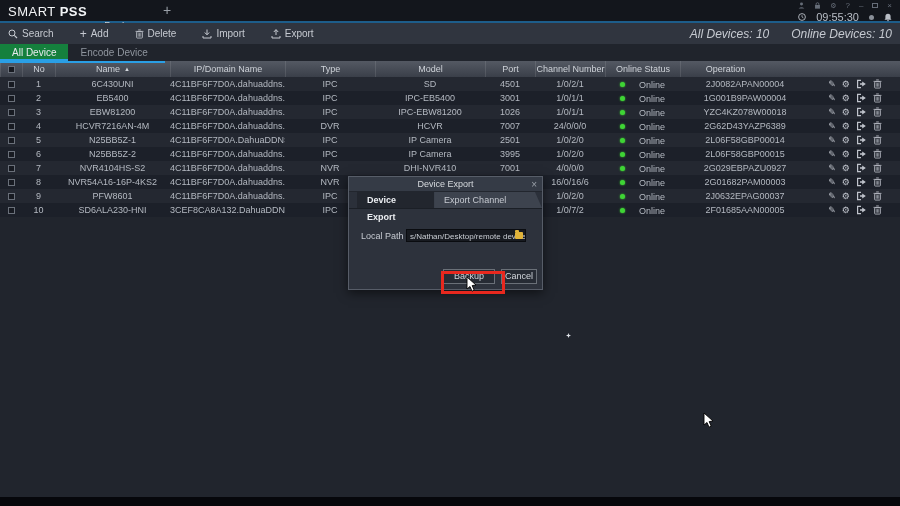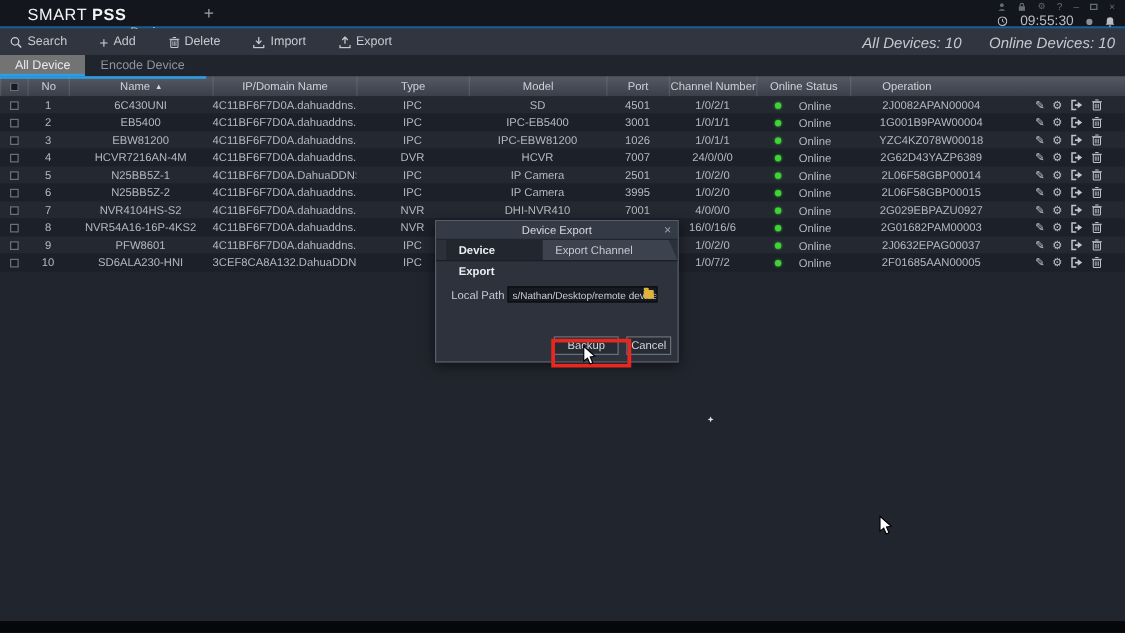--- a/index.html
+++ b/index.html
@@ -1,21 +1,21 @@
 <!DOCTYPE html>
 <html><head>
 <meta charset="utf-8">
 <style>
   * { margin:0; padding:0; box-sizing:border-box; }
   body { background:#000; font-family:"Liberation Sans", sans-serif; }
   .screen { position:relative; width:900px; height:506px; background:#14171d; overflow:hidden; }
 
   
   .titlebar { position:relative; height:23px; background:#13161c; border-bottom:2px solid #1d5d8a; }
-  .logo { position:absolute; left:22px; top:4px; font-size:13px; color:#f2f4f6; letter-spacing:.5px; }
+  .logo { position:absolute; left:8px; top:4px; font-size:13px; color:#f2f4f6; letter-spacing:.5px; }
   .logo .thin { font-weight:400; }
   .logo .bold { font-weight:700; }
   .app-tab { position:absolute; left:96px; top:16px; width:52px; height:21px; line-height:21px;
              text-align:center; font-size:10px; color:#cdd1d7; }
   .app-tab .underline { position:absolute; left:2px; right:2px; bottom:0; height:2px; background:#2a9fe5; }
   .app-tab .nub { position:absolute; left:50%; bottom:-4px; margin-left:-3px; width:0; height:0;
                   border-left:3px solid transparent; border-right:3px solid transparent; border-bottom:3px solid #8a9099; }
   .newtab-btn { position:absolute; left:158px; top:2px; width:18px; height:17px; line-height:16px;
                 text-align:center; font-size:14px; color:#9aa0a8; }
   .winicons { position:absolute; right:8px; top:1px; display:flex; gap:9px; align-items:center;
@@ -28,21 +28,21 @@
   
   .toolbar { position:relative; height:21px; background:#30353f; display:flex; align-items:center;
              padding:0 8px; gap:26px; }
   .tbtn { display:flex; align-items:center; gap:4px; font-size:10px; color:#c6cad1; height:21px; }
   .toolbar-right { margin-left:auto; display:flex; gap:22px; font-size:12px; color:#c6cad1;font-style:italic; }
   .plus-glyph { font-size:12px; color:#c6cad1; line-height:10px; }
 
   
   .subtabs { position:relative; height:17px; background:#20242c; display:flex; align-items:stretch; }
   .subtab { padding:0 12px; font-size:10px; line-height:17px; color:#8f959e; position:relative; }
-  .subtab.active { color:#e8eaee; background:#737373; }
+  .subtab.active { color:#e8eaee; background:#15803d; }
   .subtab.active .underline { position:absolute; left:0; right:0; bottom:0; height:2px; background:#2a9fe5; }
 
   
   .thead { position:relative; height:16px; display:flex; background:linear-gradient(#545963,#3a3f49);
            font-size:9px; color:#ced2d8; }
   .thead .sortseg { position:absolute; left:0; top:0; width:165px; height:2px; background:#2a9fe5; }
   .th { line-height:16px; text-align:center; border-left:1px solid rgba(255,255,255,.10);
         white-space:nowrap; overflow:hidden; }
   .th:first-child { border-left:none; }
   .sort-arrow { font-size:6px; color:#d4d8de; margin-left:4px; vertical-align:1px; }

